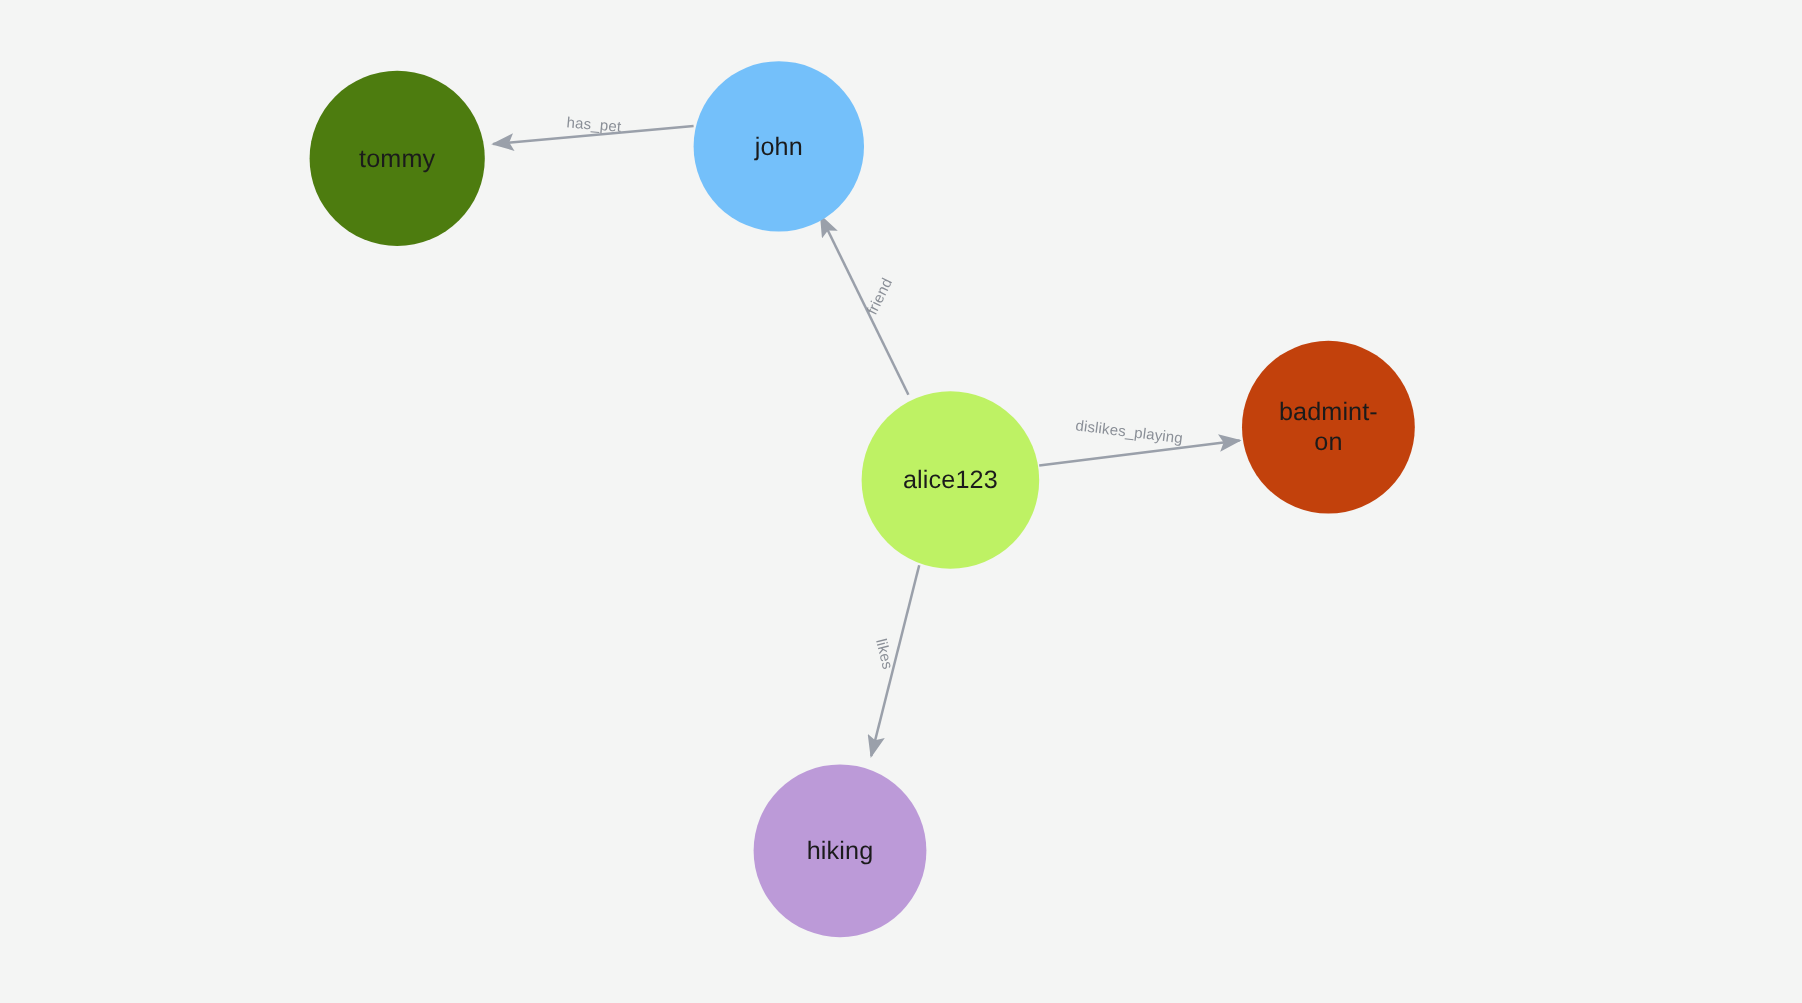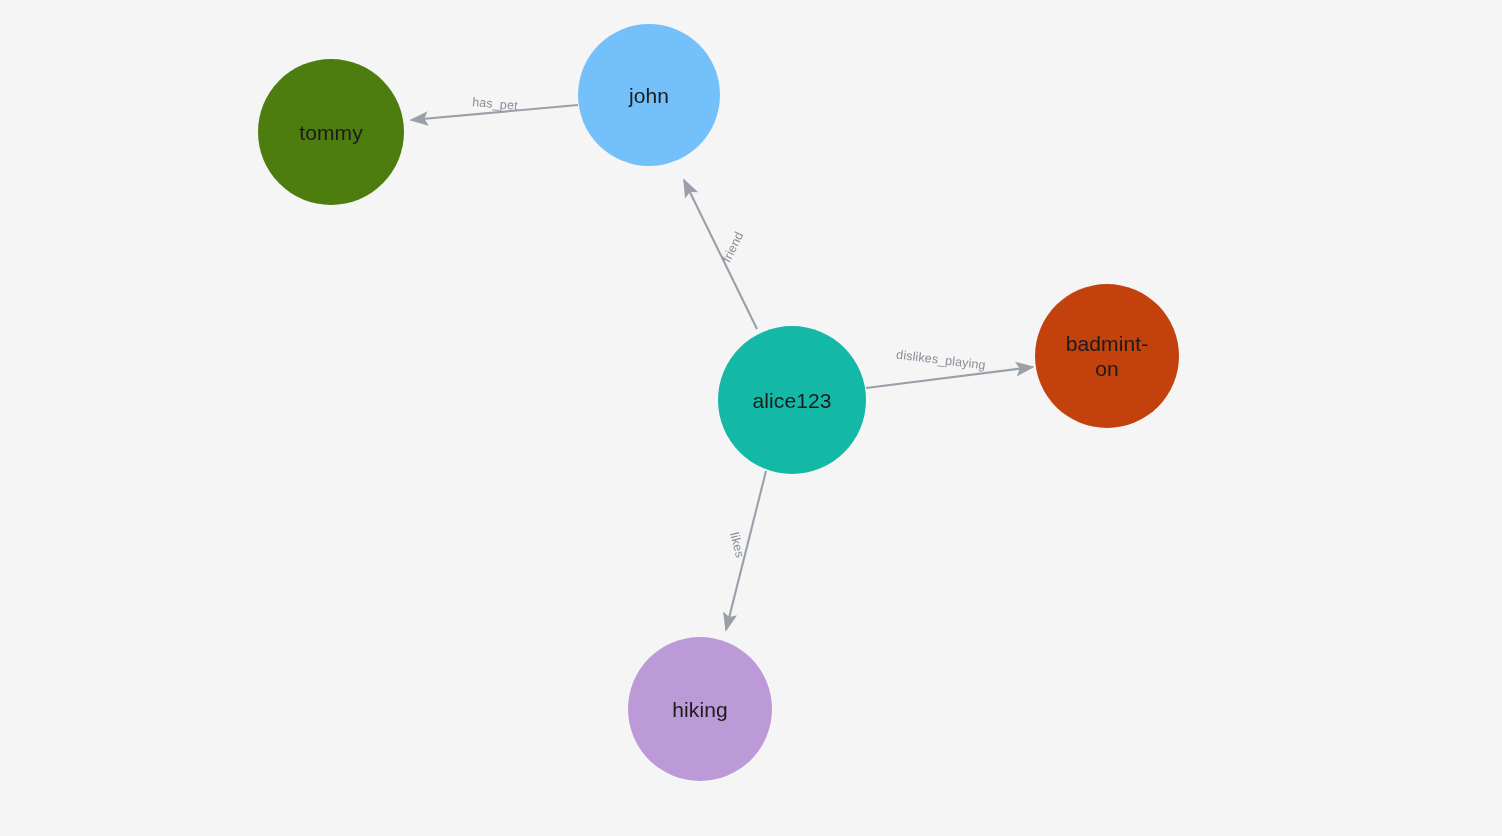--- a/index.html
+++ b/index.html
@@ -72,24 +72,24 @@
       <line x1="578" y1="105" x2="411" y2="120" stroke="#9aa0aa" stroke-width="2.1" marker-end="url(#arrowhead)"></line>
       <line x1="757" y1="329" x2="684" y2="180" stroke="#9aa0aa" stroke-width="2.1" marker-end="url(#arrowhead)"></line>
       <line x1="866" y1="388" x2="1033" y2="367" stroke="#9aa0aa" stroke-width="2.1" marker-end="url(#arrowhead)"></line>
       <line x1="766" y1="471" x2="726" y2="630" stroke="#9aa0aa" stroke-width="2.1" marker-end="url(#arrowhead)"></line>
     </svg>
 
   <div id="node-layer">
       <div class="graph-node" style="left: 258px; top: 59px; width: 146px; height: 146px; background: #4d7c0f;">
         <span class="node-label" style="color: rgb(27, 27, 27);">tommy</span>
       </div>
-      <div class="graph-node" style="left: 578px; top: 24px; width: 142px; height: 142px; background: rgb(116, 192, 250);">
+      <div class="graph-node" style="left: 578px; top: 51px; width: 142px; height: 142px; background: rgb(116, 192, 250);">
         <span class="node-label" style="color: rgb(27, 27, 27);">john</span>
       </div>
-      <div class="graph-node" style="left: 718px; top: 326px; width: 148px; height: 148px; background: #14b8a6;">
+      <div class="graph-node" style="left: 718px; top: 326px; width: 148px; height: 148px; background: #bef264;">
         <span class="node-label" style="color: rgb(27, 27, 27);">alice123</span>
       </div>
       <div class="graph-node" style="left: 1035px; top: 284px; width: 144px; height: 144px; background: #c2410c;">
         <span class="node-label" style="color: rgb(27, 27, 27);">badmint-
 on</span>
       </div>
       <div class="graph-node" style="left: 628px; top: 637px; width: 144px; height: 144px; background: rgb(188, 154, 216);">
         <span class="node-label" style="color: rgb(27, 27, 27); text-align: center;">hiking</span>
       </div>
     </div>

